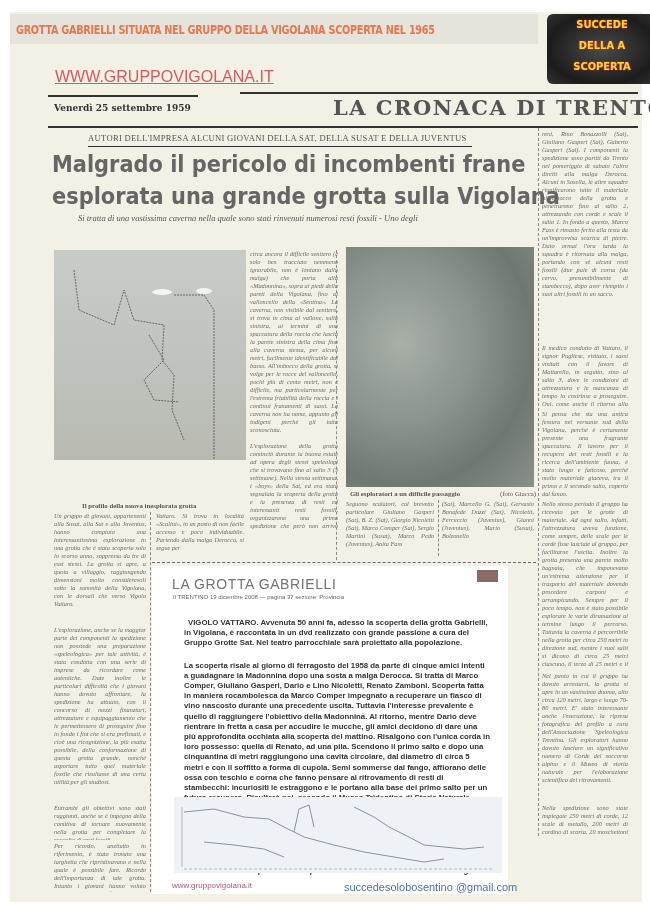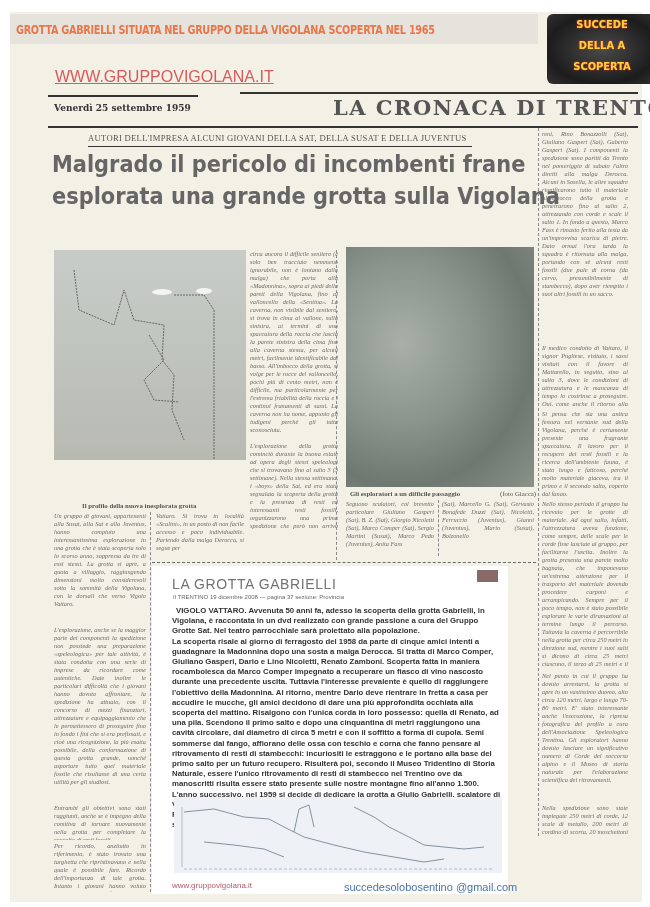--- a/index.html
+++ b/index.html
@@ -19,21 +19,21 @@
   .col { position:absolute; font-family:"Liberation Serif", serif; font-style:italic; font-size:6.3px; line-height:8px; color:#6a6a6a; text-align:justify; overflow:hidden; }
   .photo { position:absolute; }
   .caption { position:absolute; font-family:"Liberation Serif", serif; font-size:6.8px; font-weight:bold; color:#555; white-space:nowrap; }
   .vdash { position:absolute; width:0; border-left:1px dashed #8a8a8a; }
   .hdash { position:absolute; height:0; border-top:1px dashed #6a6a6a; }
   .clip { position:absolute; left:152px; top:566px; width:356px; height:328px; background:#ffffff; }
   .clip-title { position:absolute; left:172px; top:576px; font-family:Liberation Sans, sans-serif; font-size:14px; color:#737373; letter-spacing:0.6px; }
   .clip-meta { position:absolute; left:173px; top:594px; font-family:"Liberation Sans", sans-serif; font-size:6px; color:#666; white-space:nowrap; }
   .clip-badge { position:absolute; left:477px; top:570px; width:21px; height:12px; background:#8a6a66; }
   .clip-body { position:absolute; left:172px; top:606px; width:330px; font-family:"Liberation Sans", sans-serif; font-weight:bold; font-size:7.8px; line-height:10.2px; color:#333; }
-  .clip-body p { margin:0; }
+  .clip-body p { margin:12px; }
   .map { position:absolute; left:174px; top:797px; width:328px; height:76px; background:#eef2f6; }
   .foot-left { position:absolute; left:172px; top:881px; font-family:"Liberation Sans", sans-serif; font-size:8px; color:#b05a6e; }
   .foot-right { position:absolute; left:344px; top:881px; font-family:"Liberation Sans", sans-serif; font-size:11px; color:#4a74a8; white-space:nowrap; }
 </style>
 </head>
 <body>
 
 <div class="page"></div>
 
 <div class="banner"></div>
@@ -51,20 +51,21 @@
 <div class="masthead">LA CRONACA DI TRENTO</div>
 <div class="rule" style="left:48px;top:126px;width:590px;height:1.5px;"></div>
 
 <div class="kicker">AUTORI DELL'IMPRESA ALCUNI GIOVANI DELLA SAT, DELLA SUSAT E DELLA JUVENTUS</div>
 <div class="rule" style="left:88px;top:146px;width:384px;height:1px;"></div>
 <div class="headline">
   <div>Malgrado il pericolo di incombenti frane</div>
   <div>esplorata una grande grotta sulla Vigolana</div>
 </div>
 <div class="subhead">
+  <div>Si tratta di una vastissima caverna nella quale sono stati rinvenuti numerosi resti fossili - Uno degli</div>
 </div>
 
 <div class="vdash" style="left:538px;top:128px;height:708px;"></div>
 <div class="col" style="left:542px;top:130px;width:86px;height:210px;">reni, Rino Bonazzolli (Sat), Giuliano Gasperi (Sat), Gaberto Gasperi (Sat). I componenti la spedizione sono partiti da Trento nel pomeriggio di sabato l'altro diretti alla malga Derocca. Alcuni in Sosella, le altre squadre riunificarono tutto il materiale all'imbocco della grotta e penetrarono fino al salto 2, attrezzando con corde e scale il salto 1. In fondo a questo, Marco Fass è rimasto ferito alla testa da un'improvvisa scarica di pietre. Dato ormai l'ora tarda la squadra è ritornata alla malga, portando con sè alcuni resti fossili (due pale di corna (da cervo, presumibilmente di stambecco), dopo aver riempito i suoi altri fossili in un sacco.</div>
 <div class="col" style="left:542px;top:344px;width:86px;height:62px;">Il medico condotto di Vattaro, il signor Pugliese, visitato, i sassi visitati con il favore di Mattarello, in seguito, sino al salto 3, dove le condizioni di attrezzatura e le mancanza di tempo lo costrinse a proseguire. Qui, come anche il ritorno alla malga, è stato trasportato al rifugio con autorizzazione con un facchino.</div>
 <div class="col" style="left:542px;top:410px;width:86px;height:86px;">Si pensa che sia una antica fessura nel versante sud della Vigolana, perché è certamente presente una fragrante spaccatura. Il lavoro per il recupero dei resti fossili e la ricerca dell'ambiente fauna, è stato lungo e faticoso, perché molto materiale giaceva, tra il primo e il secondo salto, coperto dal fango.</div>
 <div class="col" style="left:542px;top:500px;width:86px;height:168px;">Nello stesso periodo il gruppo ha ricevuto per le grotte di materiale. Ad ogni salto, infatti, l'attrezzatura aveva funzione, come sempre, delle scale per le corde fisse lasciate al gruppo, per facilitarne l'uscita. Inoltre la grotta presenta una parete molto bagnata, che imponevano un'estrema attenzione per il trasporto del materiale dovendo procedere carponi e arrampicando. Sempre per il poco tempo, non è stato possibile esplorare le varie diramazioni al termine lungo il percorso. Tuttavia la caverna è percorribile nella grotta per circa 250 metri in direzione sud, mentre i suoi salti si dicono di circa 25 metri ciascuno, il terzo di 25 metri e il quarto di 20 e il secondo in discesa portano ad un abbassamento, rispetto all'ingresso, di 100-120 metri.</div>
 <div class="col" style="left:542px;top:672px;width:86px;height:128px;">Nel punto in cui il gruppo ha dovuto arrestarsi, la grotta si apre in un vastissimo duomo, alto circa 120 metri, largo e lungo 70-80 metri. E' stato interessante anche l'esecuzione, la ripresa fotografica del profilo a cura dell'Associazione Speleologica Trentina. Gli esploratori hanno dovuto lasciare un significativo numero di Corde del soccorso alpino e il Museo di storia naturale per l'elaborazione scientifica dei ritrovamenti.</div>
 <div class="col" style="left:542px;top:804px;width:86px;height:32px;">Nella spedizione sono state impiegate 250 metri di corde, 12 scale di metallo, 200 metri di cordino di scorta, 20 moschettoni e alcuni chiodi.</div>
 

